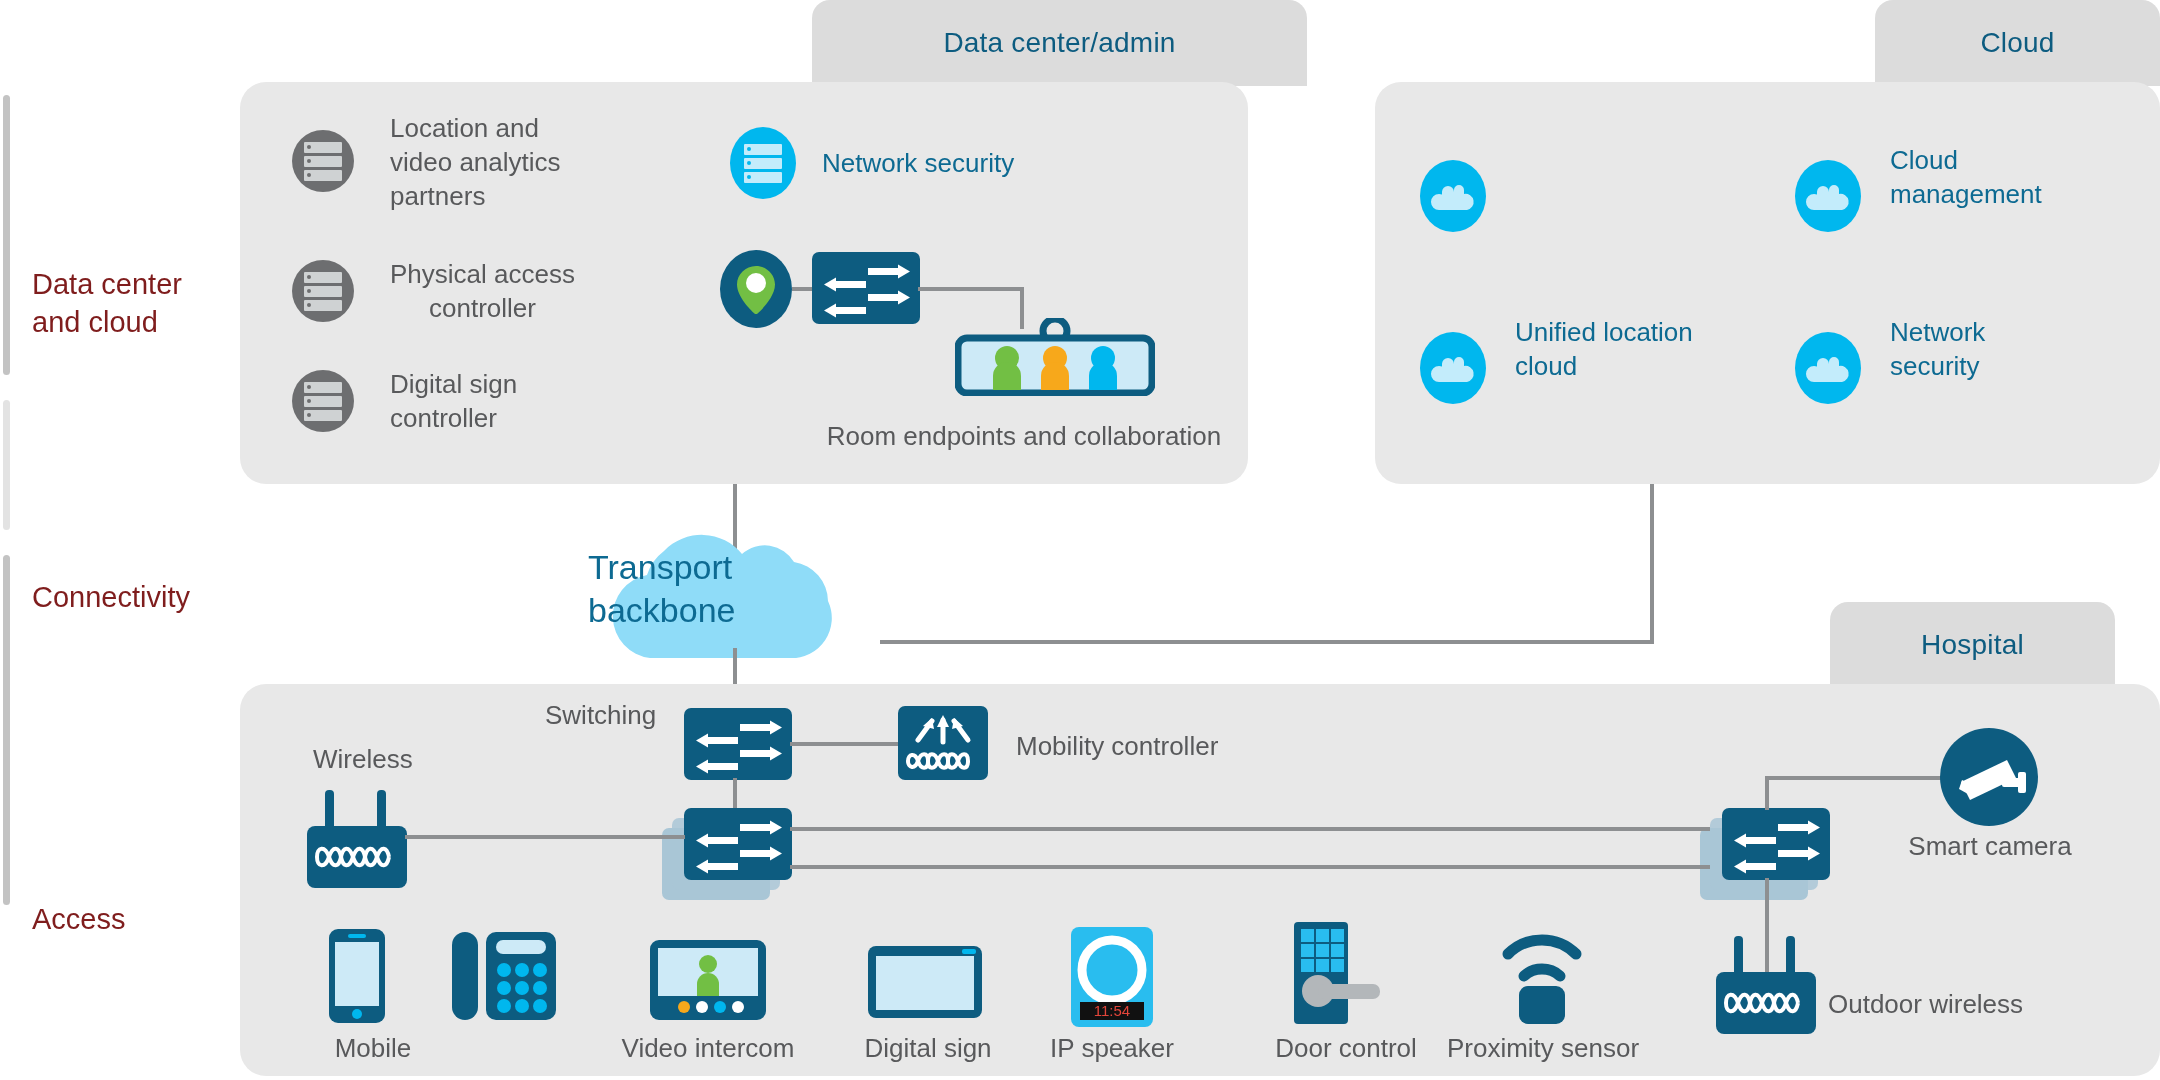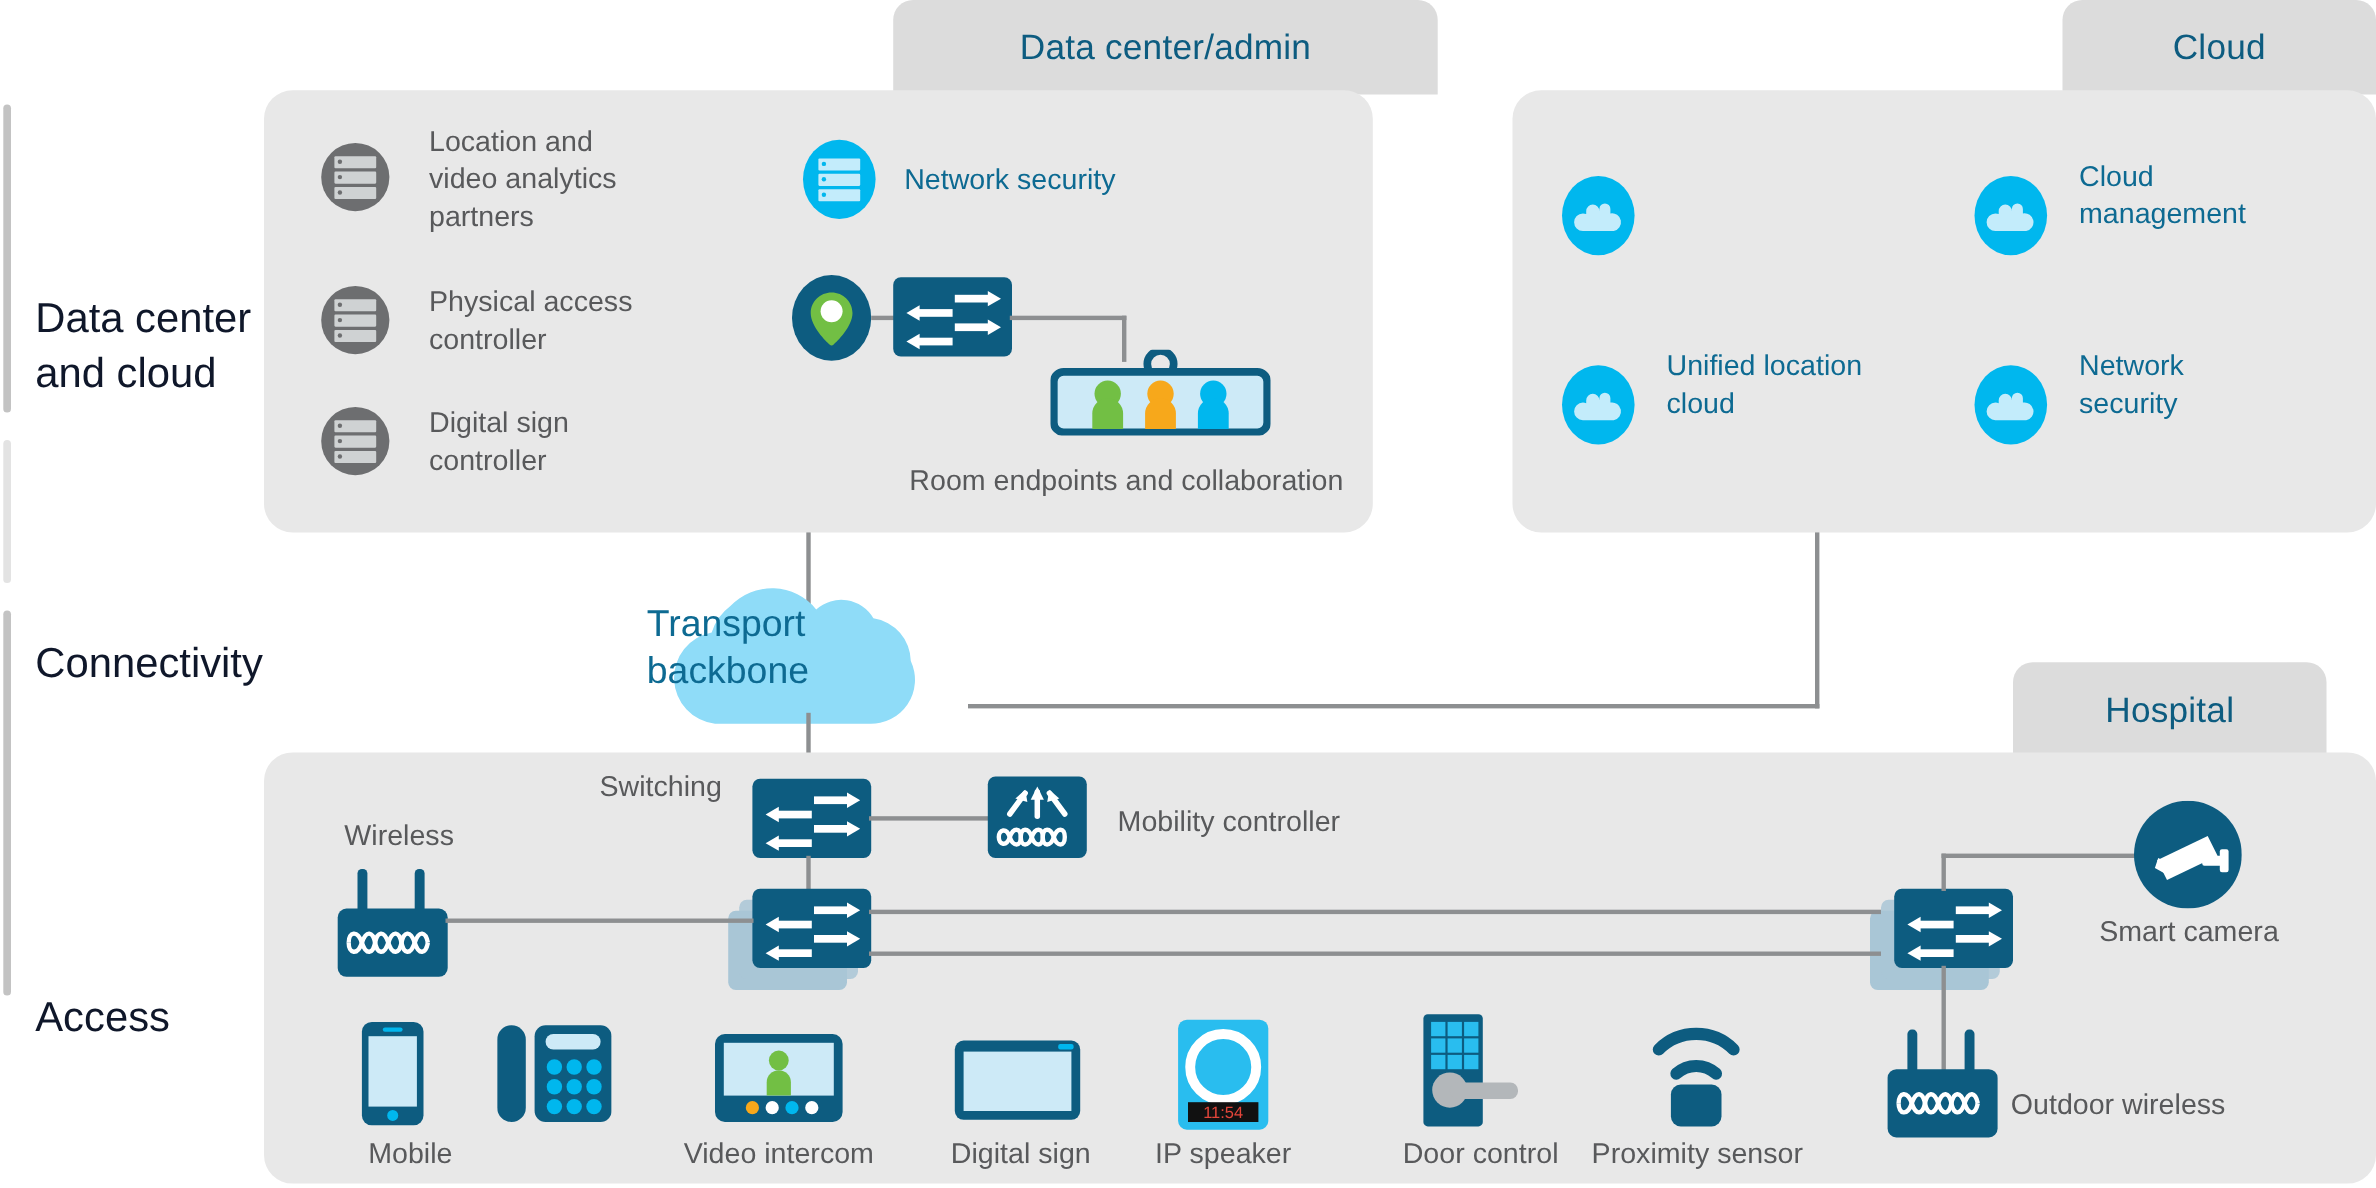--- a/index.html
+++ b/index.html
@@ -4,26 +4,26 @@
 <style>
   html,body{margin:0;padding:0;background:#ffffff;}
   body{width:2160px;height:1080px;overflow:hidden;
        font-family:"Liberation Sans","DejaVu Sans",sans-serif;}
   #stage{position:relative;width:2160px;height:1080px;background:#fff;}
 
   
   .panel{position:absolute;background:#e8e8e8;border-radius:26px;}
   .tab{position:absolute;background:#dcdcdc;border-radius:18px 18px 0 0;
        display:flex;align-items:center;justify-content:center;
-       color:#0d5c80;font-size:32px;letter-spacing:.2px;}
+       color:#0d5c80;font-size:28px;letter-spacing:.2px;}
 
   
   .rail{position:absolute;width:7px;border-radius:4px;background:#c3c3c3;}
   .rail.light{background:#e3e3e3;}
-  .rail-label{position:absolute;color:#0f172a;font-size:38px;line-height:1.32;}
+  .rail-label{position:absolute;color:#7f1d1d;font-size:29px;line-height:1.32;}
 
   
   .ln{position:absolute;background:#8d8f91;}
   .lnh{height:4px;}
   .lnv{width:4px;}
 
   
   .lbl{position:absolute;color:#58595b;font-size:26px;line-height:1.3;}
   .lbl.blue{color:#0d6a92;}
   .lbl.ctr{text-align:center;}
@@ -87,21 +87,21 @@
     </div>
     <div class="lbl" style="left:150px;top:30px;white-space:pre-line;">Location and
 video analytics
 partners</div>
 
     <div class="srvc" style="left:52px;top:178px;">
       <div class="bar"></div>
       <div class="bar"></div>
       <div class="bar"></div>
     </div>
-    <div class="lbl" style="left:150px;top:176px;white-space:pre-line;">Physical access
+    <div class="lbl" style="left:150px;top:176px;white-space:pre-line;text-align:center;">Physical access
 controller</div>
 
     <div class="srvc" style="left:52px;top:288px;">
       <div class="bar"></div>
       <div class="bar"></div>
       <div class="bar"></div>
     </div>
     <div class="lbl" style="left:150px;top:286px;white-space:pre-line;">Digital sign
 controller</div>
 

